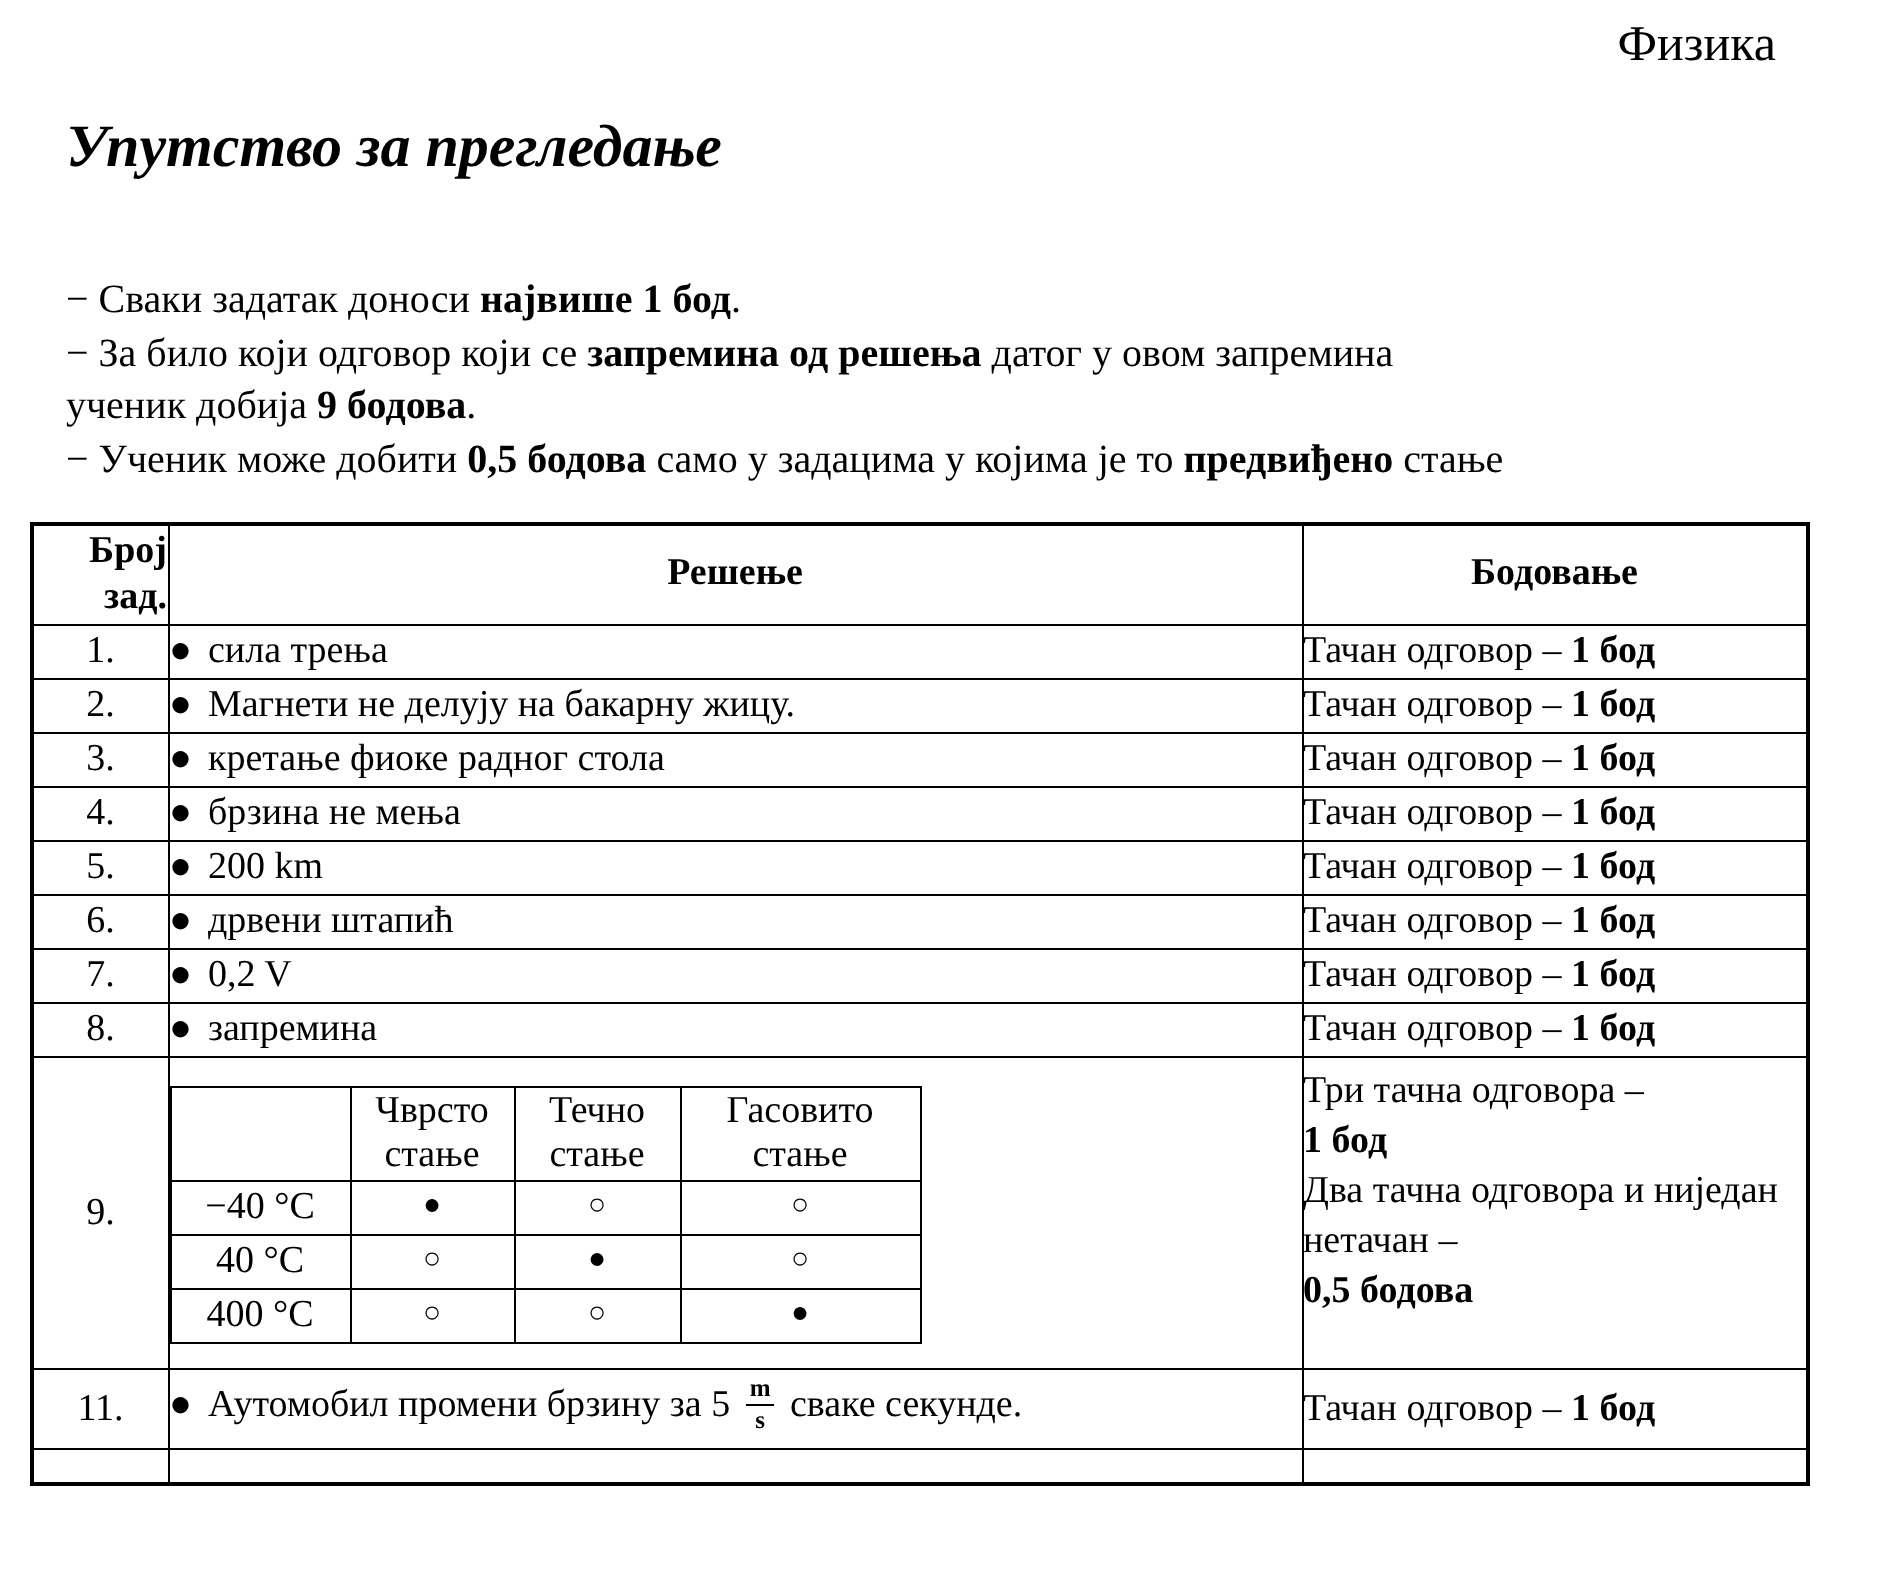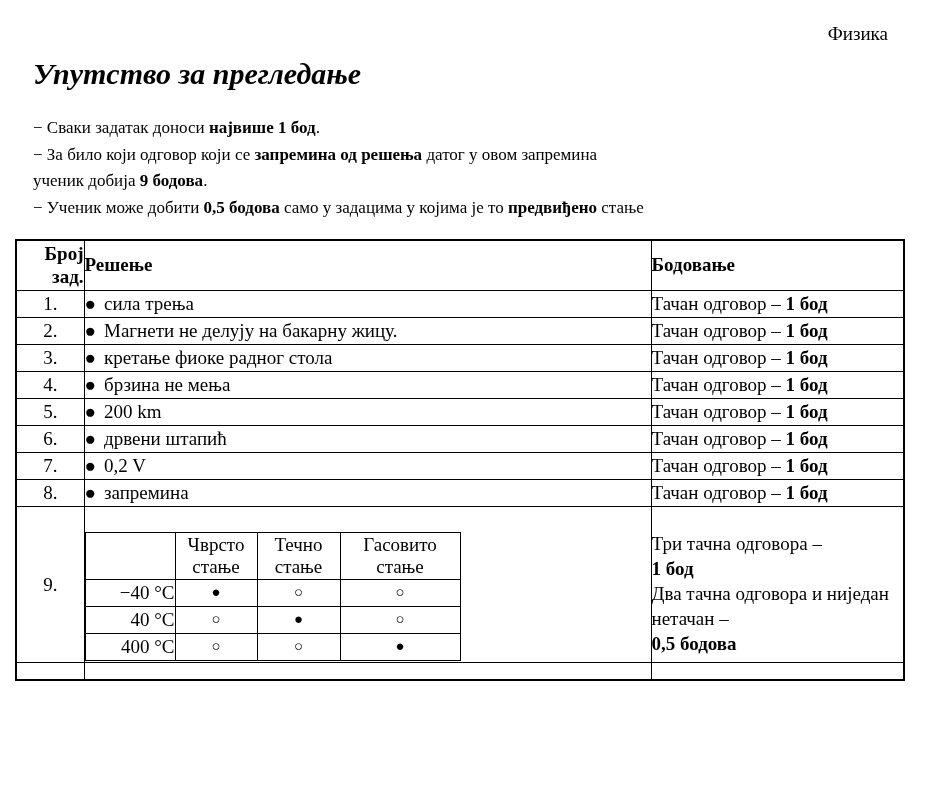--- a/index.html
+++ b/index.html
@@ -4,64 +4,64 @@
 <style>
   * { box-sizing: border-box; }
   html, body { margin: 0; padding: 0; }
   body {
     width: 940px; height: 785px; overflow: hidden;
     background: #ffffff; color: #000000;
     font-family: "Liberation Serif", "DejaVu Serif", serif;
     position: relative;
   }
   .subject-label {
-    position: absolute; top: 23px; right: 52px;
-    font-size: 19px;
+    position: absolute; top: 9px; right: 52px;
+    font-size: 25px;
   }
   .page-title {
     margin: 0; padding: 57px 0 0 33px;
     font-size: 30px; font-weight: bold; white-space: nowrap; font-style: italic;
   }
-  .intro { margin: 24px 0 0 33px; font-size: 17px; line-height: 26.5px; }
+  .intro { margin: 46px 0 0 33px; font-size: 20px; line-height: 26.5px; }
   .intro-line { white-space: nowrap; }
   b { font-weight: bold; }
 
   table.grading-table {
     margin: 18px 0 0 15px;
     border-collapse: collapse;
     width: 888px; table-layout: fixed;
     font-size: 19px;
     border: 2px solid #000;
   }
   .grading-table th, .grading-table td {
     border: 1px solid #000; padding: 0;
   }
   .grading-table thead th {
     font-weight: bold; vertical-align: middle; height: 50px;
   }
   .th-num { text-align: right; padding-left: 7px; line-height: 23px; }
-  .th-sol, .th-score { text-align: left; }
+  .th-sol, .th-score { text-align: center; }
 
   .grading-table tbody td { height: 27px; vertical-align: middle; line-height: 23px; }
   .c-num { text-align: center; }
   .c-sol { padding-left: 7px; }
   .c-score { padding-left: 7px; }
   .bullet { margin-right: 8px; }
 
   tr.row9 > td { height: 156px; }
-  tr.row9 > .c-sol { vertical-align: top; padding-top: 25px; }
-  tr.row9 > .c-score { vertical-align: top; padding-top: 24px; line-height: 25px; }
+  tr.row9 > .c-sol { vertical-align: top; padding-top: 14px; }
+  tr.row9 > .c-score { vertical-align: top; padding-top: 4px; line-height: 25px; }
 
   table.inner-table {
     border-collapse: collapse; table-layout: fixed;
     width: 375px; font-size: 19px;
   }
   .inner-table th, .inner-table td { border: 1px solid #000; padding: 0; font-weight: normal; }
   .inner-table th { height: 47px; text-align: center; line-height: 22px; vertical-align: middle; }
-  .inner-table td { height: 26px; vertical-align: middle; }
+  .inner-table td { height: 26px; vertical-align: middle; text-align: center; }
   .it-label { text-align: right; padding-right: 8px; }
   .it-mark { text-align: center; font-size: 15px; line-height: 15px; }
 
   tr.row11 > td { height: 40px; }
   .frac {
     display: inline-block; vertical-align: middle; text-align: center;
     font-weight: bold; font-size: 12.5px; line-height: 1.15;
     margin: 0 3px; position: relative; top: -2px;
   }
   .frac-num { display: block; border-bottom: 1px solid #000; padding: 0 2px; }
@@ -179,20 +179,25 @@
         </tbody>
           </table>
       </td>
       <td class="c-score">
         <div class="score-line"><span>Три тачна одговора –</span><br><b>1 бод</b></div>
         <div class="score-line"><span>Два тачна одговора и ниједан нетачан –</span><br><b>0,5 бодова</b></div>
       </td>
     </tr>
 
 
+    <tr class="row11">
+      <td class="c-num">11.</td>
+      <td class="c-sol"><span class="bullet">●</span><span>Аутомобил промени брзину за 5 </span><span class="frac"><span class="frac-num">m</span><span class="frac-den">s</span></span><span> сваке секунде.</span></td>
+      <td class="c-score"><span>Тачан одговор – </span><b>1 бод</b></td>
+    </tr>
 
     <tr class="row-partial">
       <td></td>
       <td></td>
       <td></td>
     </tr>
   </tbody>
 </table>
 
 </body></html>

